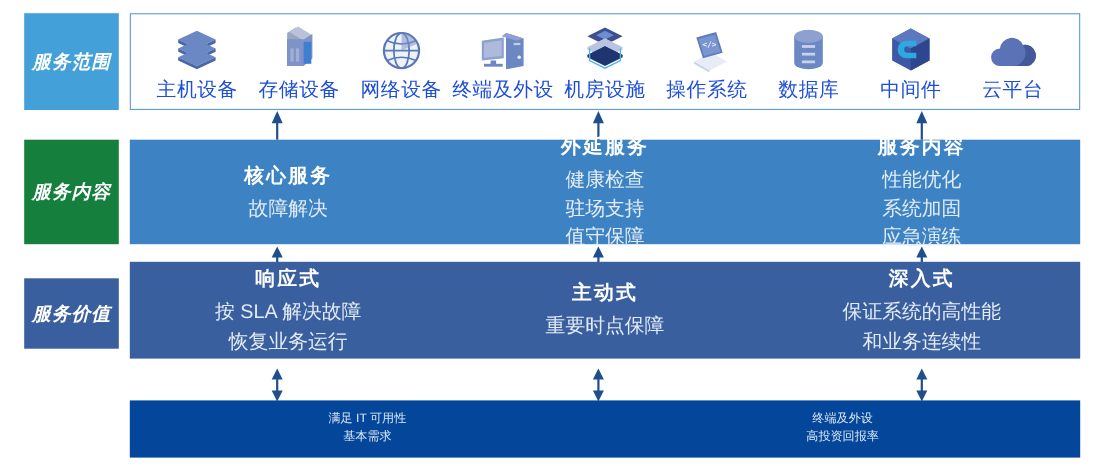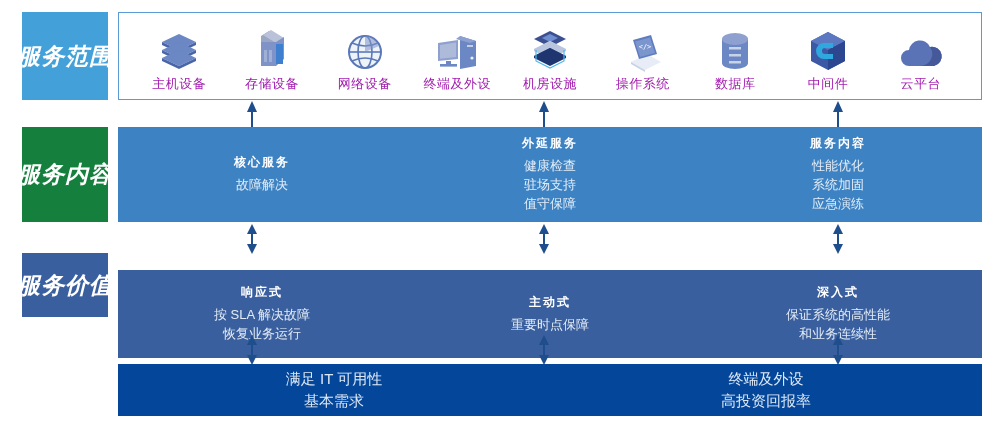--- a/index.html
+++ b/index.html
@@ -17,21 +17,21 @@
 
   
   .row-label {
     position: absolute;
     left: 22px;
     width: 86px;
     display: flex;
     align-items: center;
     justify-content: center;
     color: #ffffff;
-    font-size: 23px;
+    font-size: 17px;
     font-weight: bold;
     font-style: italic;
     letter-spacing: 1px;
     white-space: nowrap;
   }
 
   
   .row-panel {
     position: absolute;
     left: 118px;
@@ -59,58 +59,58 @@
     justify-content: flex-end;
   }
   .scope-icon {
     height: 44px;
     display: flex;
     align-items: flex-end;
     justify-content: center;
     margin-bottom: 3px;
   }
   .scope-label {
-    font-size: 13px;
-    color: #a21caf;
+    font-size: 18px;
+    color: #1d4ed8;
     white-space: nowrap;
     letter-spacing: .5px;
   }
 
   
   .cells {
     display: flex;
     width: 100%;
     height: 100%;
   }
   .cell {
     flex: 1 1 0;
     display: flex;
     flex-direction: column;
     align-items: center;
     justify-content: center;
     text-align: center;
     padding: 4px 6px;
   }
   .cell-title {
-    font-size: 12px;
+    font-size: 18px;
     font-weight: bold;
     color: #ffffff;
     letter-spacing: 2px;
     margin-bottom: 5px;
     white-space: nowrap;
   }
   .cell-lines {
-    font-size: 13px;
+    font-size: 18px;
     color: #e3ecf6;
     line-height: 1.45;
   }
   .cell-lines div { white-space: nowrap; }
 
   .row-2 .cell-title { letter-spacing: 2px; }
-  .row-4 .cell-lines { color: #dde8f5; font-size: 15px; }
+  .row-4 .cell-lines { color: #dde8f5; font-size: 11px; }
 
   
   .arrow {
     position: absolute;
     width: 14px;
     display: flex;
     align-items: center;
     justify-content: center;
   }
   .arrow svg { display: block; overflow: visible; }
@@ -323,21 +323,21 @@
         <line x1="7" y1="7" x2="7" y2="23" stroke="#1f4e8c" stroke-width="2"></line>
         <polygon points="7,0 12,10 2,10" fill="#1f4e8c"></polygon>
         <polygon points="7,30 12,20 2,20" fill="#1f4e8c"></polygon>
       </svg>
   </div>
 
   <div class="row-label" style="top:253px; height:64px; background:#3a5f9e;">
     <span>服务价值</span>
   </div>
 
-  <div class="row-panel row-3" style="top:270px; height:88px; background:#3a5f9e;">
+  <div class="row-panel row-3" style="top:238px; height:88px; background:#3a5f9e;">
     <div class="cells">
       <div class="cell">
         <div class="cell-title">响应式</div>
         <div class="cell-lines">
           <div>按 SLA 解决故障</div>
           <div>恢复业务运行</div>
         </div>
       </div>
       <div class="cell">
         <div class="cell-title">主动式</div>

